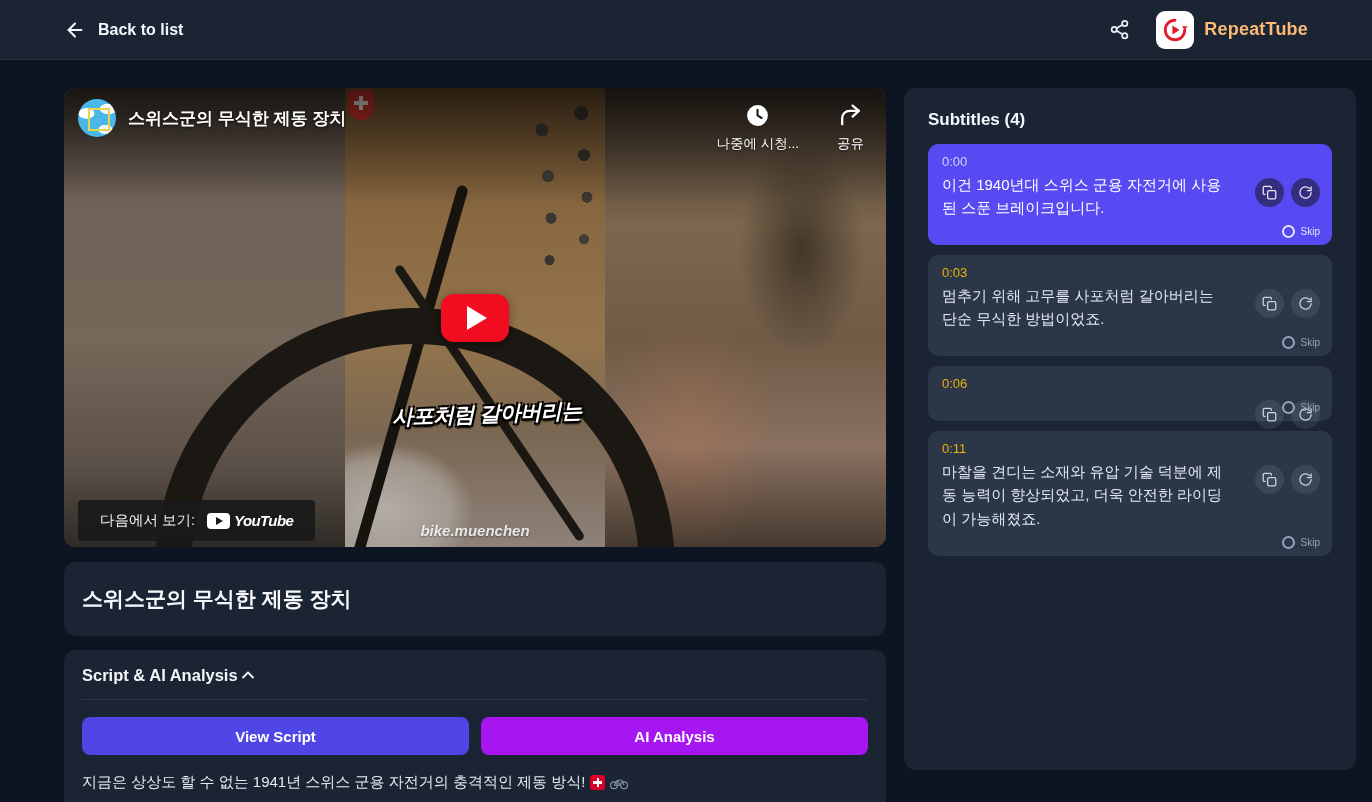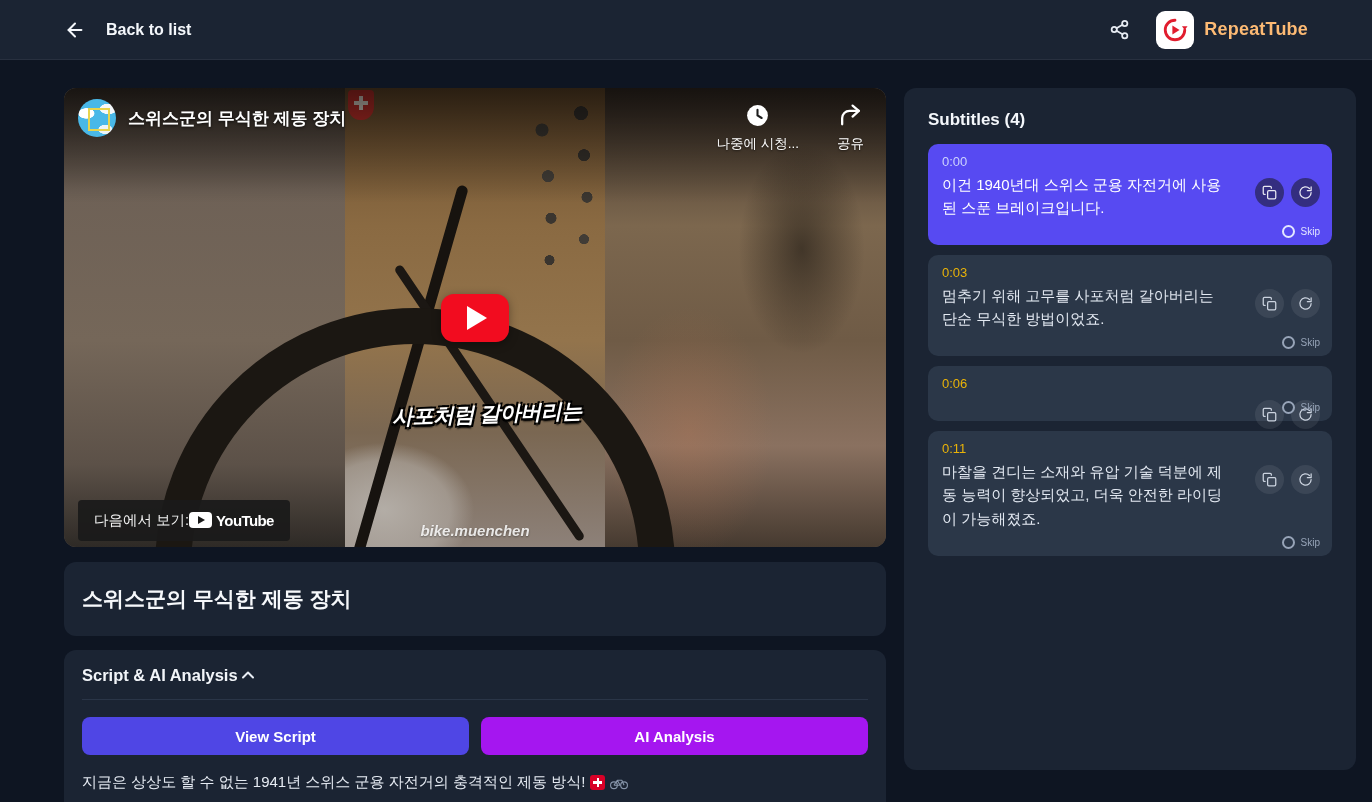--- a/index.html
+++ b/index.html
@@ -2,21 +2,21 @@
 <html><head>
 <meta charset="utf-8">
 <style>
   * { margin:0; padding:0; box-sizing:border-box; }
   html,body { width:1372px; height:802px; overflow:hidden; background:#0e1522;
     font-family:"Liberation Sans","DejaVu Sans",sans-serif; color:#f1f5f9; }
 
   
   .navbar { height:60px; background:#1b2433; border-bottom:1px solid rgba(255,255,255,.06);
     display:flex; align-items:center; justify-content:space-between; padding:0 64px; }
-  .back-btn { display:flex; align-items:center; gap:20px; cursor:pointer; color:#f4f7fb;
+  .back-btn { display:flex; align-items:center; gap:12px; cursor:pointer; color:#f4f7fb;
     font-size:16px; font-weight:700; background:none; border:none; }
   .nav-right { display:flex; align-items:center; gap:26px; }
   .share-top { background:none; border:none; color:#e7ecf3; cursor:pointer; display:flex; }
   .brand { display:flex; align-items:center; gap:10px; }
   .brand-logo { width:38px; height:38px; background:#fff; border-radius:9px;
     display:flex; align-items:center; justify-content:center; }
   .brand-name { font-size:18px; font-weight:800; color:#fdba74; letter-spacing:.2px; }
 
   
   .main { display:flex; gap:18px; padding:28px 64px 0; align-items:flex-start; }
@@ -85,23 +85,23 @@
     display:flex; align-items:center; justify-content:center; box-shadow:0 2px 10px rgba(0,0,0,.35); }
   .play-tri { width:0; height:0; border-left:20px solid #fff;
     border-top:12px solid transparent; border-bottom:12px solid transparent; margin-left:4px; }
 
   .burned-caption { position:absolute; left:328px; top:312px; font-size:21px; font-weight:800;
     font-style:italic; color:#fff; letter-spacing:-.5px; transform:rotate(-2deg); white-space:nowrap;
     text-shadow:-2px -2px 0 #000, 2px -2px 0 #000, -2px 2px 0 #000, 2px 2px 0 #000, 0 3px 2px #000; }
 
   .watch-on { position:absolute; left:14px; bottom:6px; height:41px;
     background:rgba(26,26,26,.93); border-radius:4px; display:flex; align-items:center;
-    gap:0; padding:0 16px; cursor:pointer; }
+    gap:12px; padding:0 22px; cursor:pointer; }
   .watch-on-label { font-size:14.5px; color:#f2f2f2; }
-  .yt-lockup { display:flex; align-items:flex-start; gap:4px; }
+  .yt-lockup { display:flex; align-items:flex-end; gap:4px;font-style:italic; }
   .yt-badge { width:23px; height:16px; background:#fff; border-radius:4px;
     display:flex; align-items:center; justify-content:center; }
   .yt-badge i { width:0; height:0; border-left:7px solid #1a1a1a;
     border-top:4.5px solid transparent; border-bottom:4.5px solid transparent; display:block; margin-left:1px; }
   .yt-word { font-size:15px; font-weight:800; color:#fff; letter-spacing:-.6px; }
 
   .video-watermark { position:absolute; left:281px; width:260px; bottom:8px; text-align:center;
     font-size:15px; font-weight:800; font-style:italic; color:rgba(255,255,255,.85);
     text-shadow:0 1px 2px rgba(0,0,0,.4); }
 

